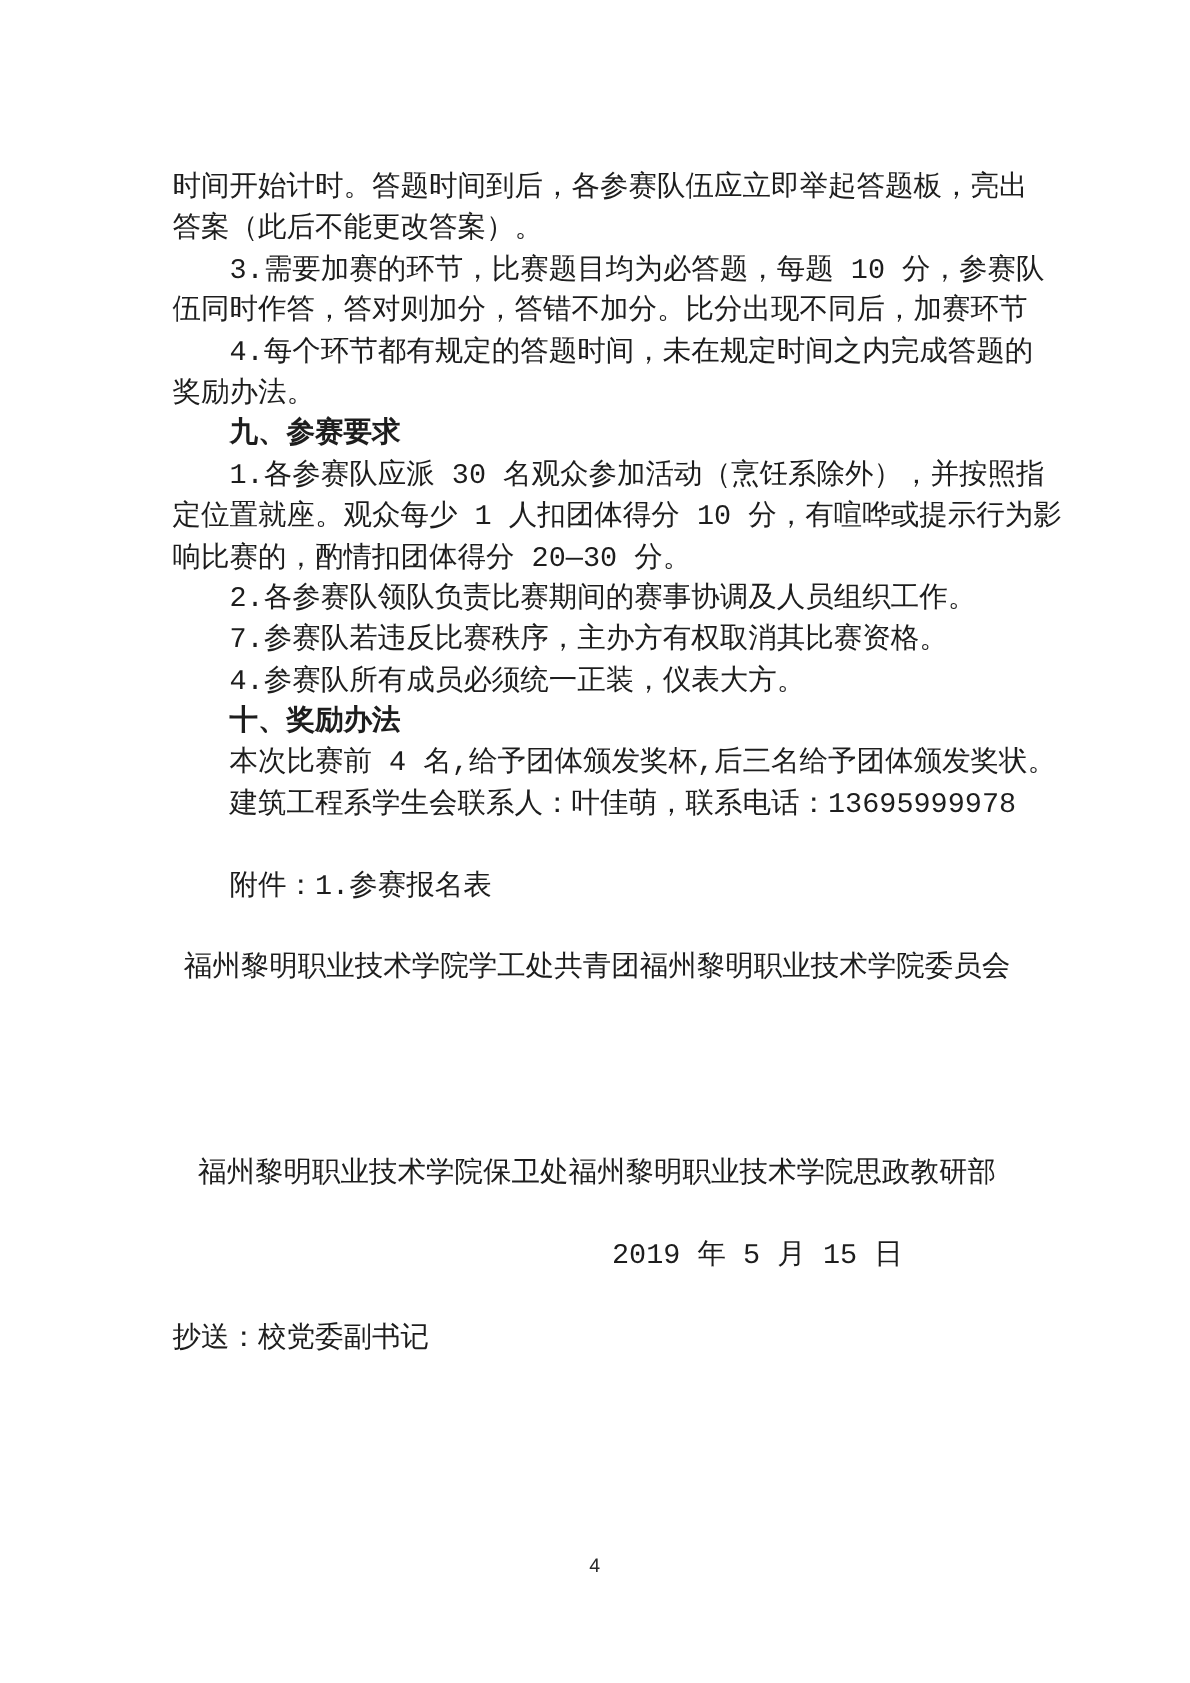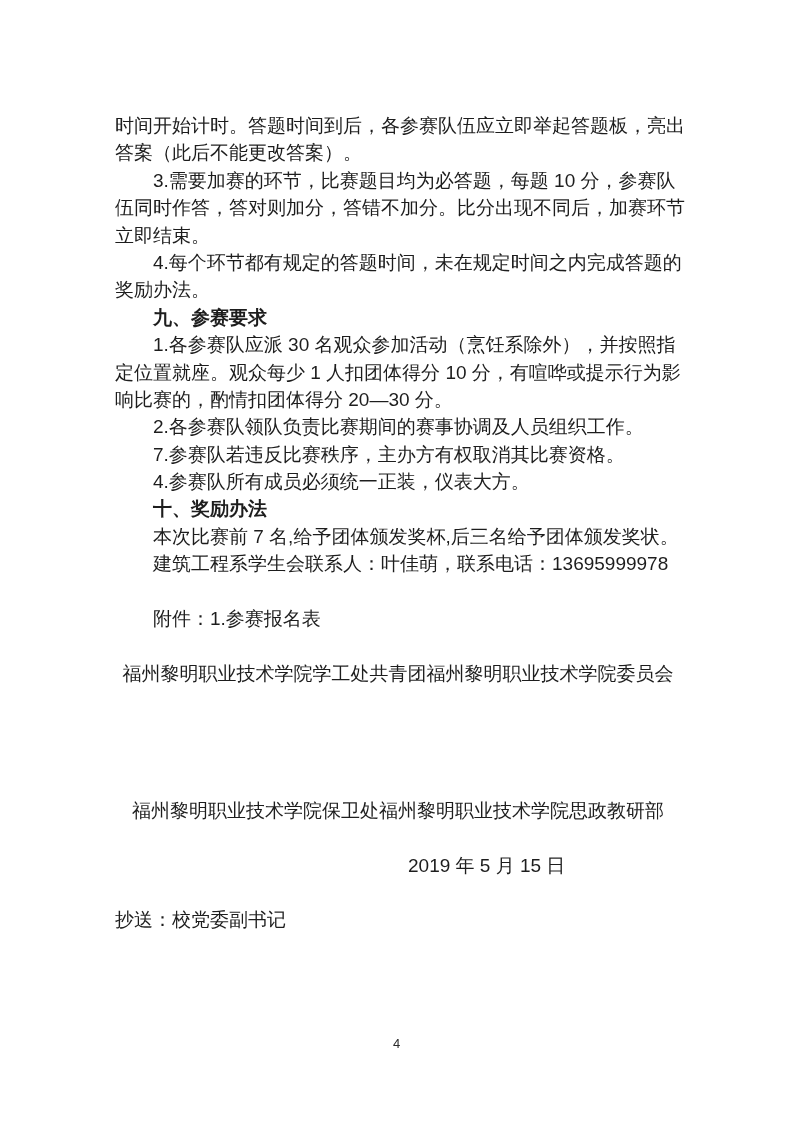--- a/index.html
+++ b/index.html
@@ -16,20 +16,21 @@
     overflow: hidden;
   }
   .content {
     position: absolute;
     left: 115px;
     top: 112px;
     width: 566px;
     font-size: 19px;
     line-height: 27.4px;
     letter-spacing: 0;
+    font-family: Liberation Mono, monospace;
   }
   .ln {
     height: 27.4px;
     white-space: nowrap;
     overflow: visible;
   }
   .indent { padding-left: 38px; }
   .indent-wide { padding-left: 88px; }
   .bold { font-weight: bold; }
   .row {
@@ -49,32 +50,31 @@
 </style>
 </head>
 <body>
 
 <div class="content">
 
   <div class="ln">时间开始计时。答题时间到后，各参赛队伍应立即举起答题板，亮出</div>
   <div class="ln">答案（此后不能更改答案）。</div>
   <div class="ln indent">3.需要加赛的环节，比赛题目均为必答题，每题 10 分，参赛队</div>
   <div class="ln">伍同时作答，答对则加分，答错不加分。比分出现不同后，加赛环节</div>
-  <div class="ln">立即结束。</div>
   <div class="ln indent">4.每个环节都有规定的答题时间，未在规定时间之内完成答题的</div>
   <div class="ln">奖励办法。</div>
   <div class="ln indent bold">九、参赛要求</div>
   <div class="ln indent">1.各参赛队应派 30 名观众参加活动（烹饪系除外），并按照指</div>
   <div class="ln">定位置就座。观众每少 1 人扣团体得分 10 分，有喧哗或提示行为影</div>
   <div class="ln">响比赛的，酌情扣团体得分 20—30 分。</div>
   <div class="ln indent">2.各参赛队领队负责比赛期间的赛事协调及人员组织工作。</div>
   <div class="ln indent">7.参赛队若违反比赛秩序，主办方有权取消其比赛资格。</div>
   <div class="ln indent">4.参赛队所有成员必须统一正装，仪表大方。</div>
   <div class="ln indent bold">十、奖励办法</div>
-  <div class="ln indent">本次比赛前 7 名,给予团体颁发奖杯,后三名给予团体颁发奖状。</div>
+  <div class="ln indent">本次比赛前 4 名,给予团体颁发奖杯,后三名给予团体颁发奖状。</div>
   <div class="ln indent">建筑工程系学生会联系人：叶佳萌，联系电话：13695999978</div>
 
   <div class="ln"></div>
 
   <div class="ln indent">附件：1.参赛报名表</div>
 
   <div class="ln"></div>
 
   <div class="ln row">
     <span>福州黎明职业技术学院学工处</span>

